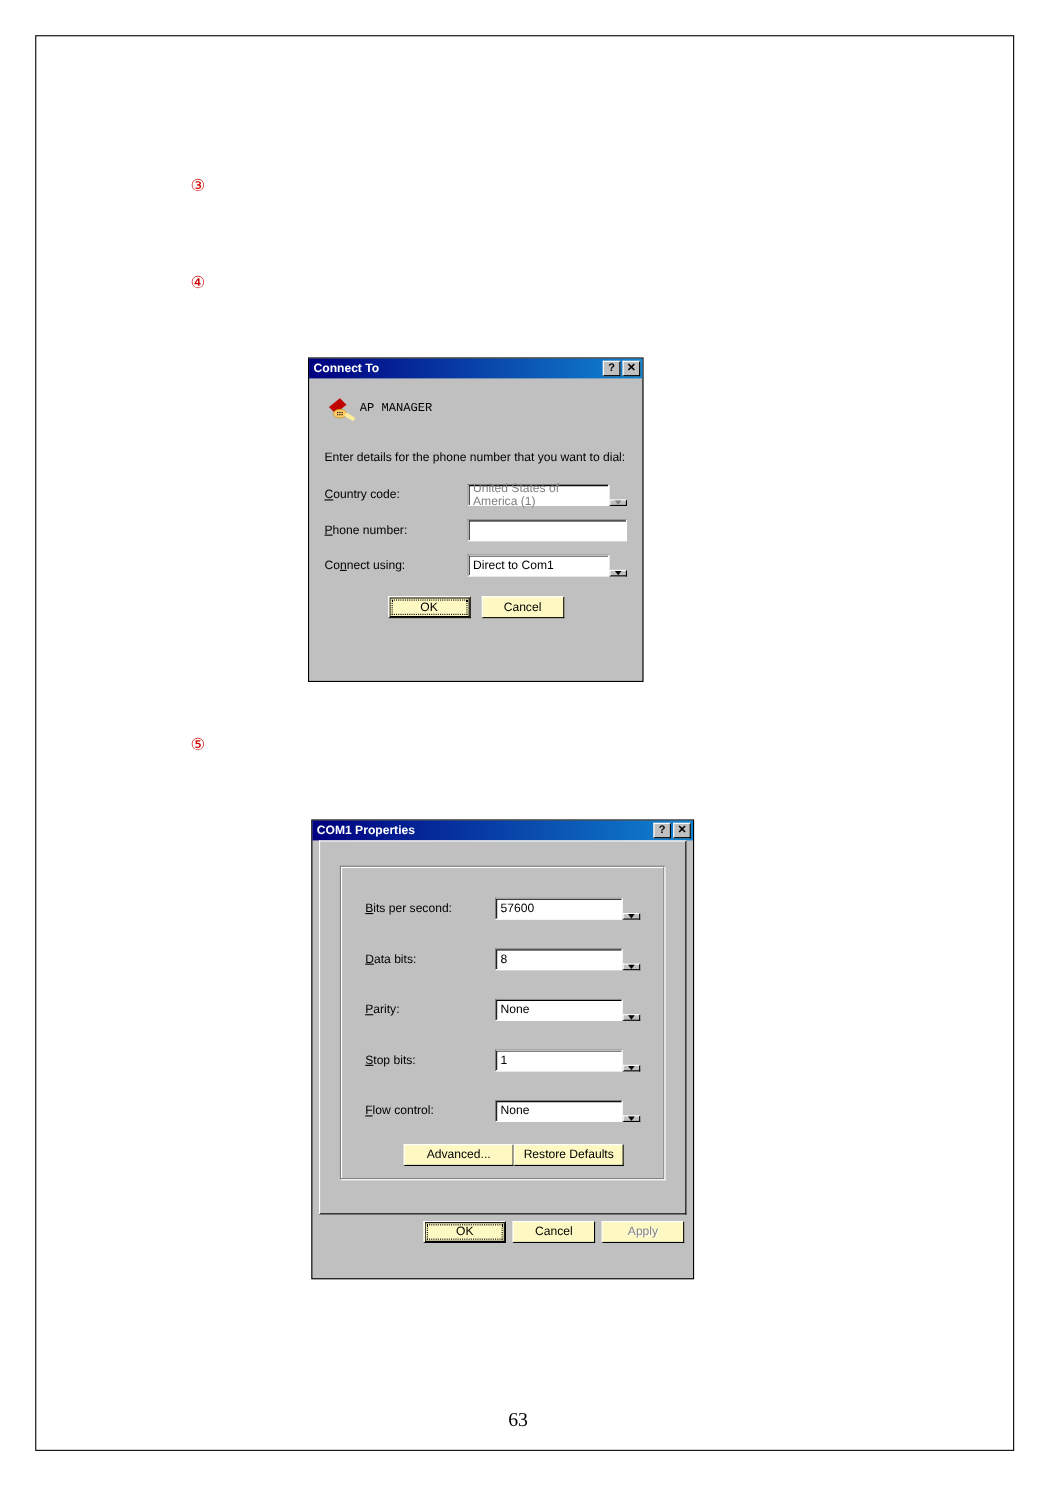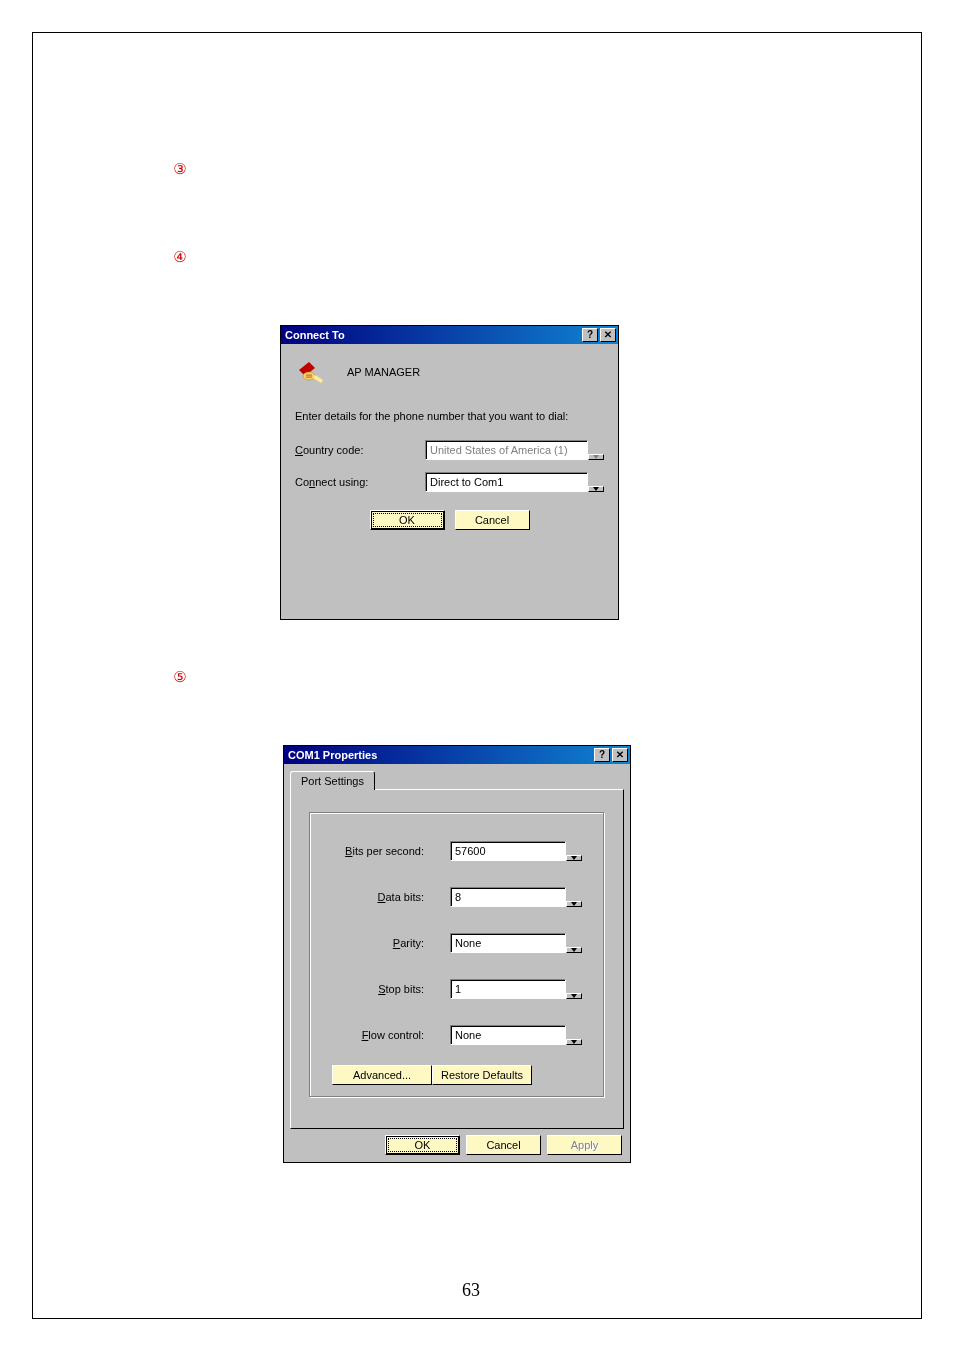--- a/index.html
+++ b/index.html
@@ -117,23 +117,23 @@
     .btn.default {
       box-shadow: inset 0 0 0 1px #000;
       outline: 1px dotted #000;
       outline-offset: -4px;
     }
     .btn.disabled { color: #808080; text-shadow: 1px 1px 0 #fff; }
     .label { color: #000; font-size: 11px; }
     .underline-first::first-letter { text-decoration: underline; }
 
     
-    .d1 { top: 325px; left: 280px; width: 339px; height: 295px; }
+    .d1 { top: 325px; left: 280px; width: 305px; height: 295px; }
     .d1-body { padding: 12px 14px; }
-    .d1-conn-row { display: flex; align-items: center; margin-bottom: 22px; gap: 20px; }
+    .d1-conn-row { display: flex; align-items: center; margin-bottom: 22px; gap: 0; font-family: Liberation Mono, monospace; }
     .phone-icon {
       width: 32px; height: 32px;
       position: relative;
     }
     .phone-icon svg { width: 32px; height: 32px; }
     .d1-desc { margin-bottom: 18px; }
     .d1-form-row { display: flex; align-items: center; margin-bottom: 12px; gap: 48px; }
     .d1-form-row .label { width: 82px; }
     .d1-form-row .field { flex: 1; }
     .d1-buttons { display: flex; justify-content: center; gap: 10px; margin-top: 18px; }
@@ -171,26 +171,26 @@
       top: 22px; left: 18px; right: 18px;
       height: 286px;
       border-top: 1px solid #808080;
       border-left: 1px solid #808080;
       border-right: 1px solid #fff;
       border-bottom: 1px solid #fff;
       box-shadow: inset -1px -1px 0 #808080, inset 1px 1px 0 #fff;
     }
     .d2-form { padding: 28px 22px 0 22px; }
     .d2-row { display: flex; align-items: center; margin-bottom: 26px; }
-    .d2-row .label { width: 102px; text-align: right; padding-right: 10px; }
+    .d2-row .label { width: 102px; padding-right: 10px; }
     .d2-row .combo { flex: 1; padding-left: 16px; }
     .d2-bottom-row {
       position: absolute;
       bottom: 12px; left: 22px; right: 37px;
-      display: flex; justify-content: flex-start;
+      display: flex; justify-content: flex-end;
     }
     .d2-bottom-row .btn { width: 100px; }
     .d2-dialog-buttons {
       display: flex;
       justify-content: flex-end;
       gap: 6px;
       padding: 0 8px 8px 0;
     }
   </style>
 </head>
@@ -231,20 +231,26 @@
       <span class="label underline-first">Country code:</span>
       <div class="combo field">
         <div class="sunken disabled">United States of America (1)</div>
         <div class="combo-btn disabled">
             <span class="arrow"></span>
           </div>
       </div>
     </div>
 
 
+    <div class="d1-form-row">
+      <span class="label underline-first">Phone number:</span>
+      <div class="field">
+        <div class="sunken"></div>
+      </div>
+    </div>
 
     <div class="d1-form-row">
       <span class="label">Co<u>n</u>nect using:</span>
       <div class="combo field">
         <div class="sunken">Direct to Com1</div>
         <div class="combo-btn">
             <span class="arrow"></span>
           </div>
       </div>
     </div>
@@ -255,23 +261,20 @@
     </div>
   </div>
 </div>
 
 <div class="dialog d2">
   <div class="titlebar">
     <span class="title-text">COM1 Properties</span>
     <span class="title-btn">?</span>
     <span class="title-btn">✕</span>
   </div>
-  <div class="tab-strip">
-    <div class="tab">Port Settings</div>
-  </div>
   <div class="tab-page">
     <div class="group-box">
       <div class="d2-form">
         <div class="d2-row">
           <span class="label underline-first">Bits per second:</span>
           <div class="combo">
             <div class="sunken">57600</div>
             <div class="combo-btn">
                 <span class="arrow"></span>
               </div>

